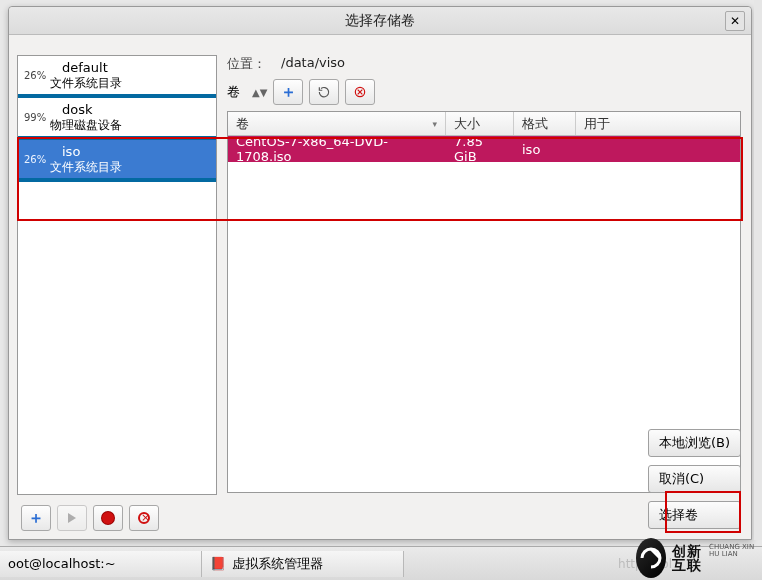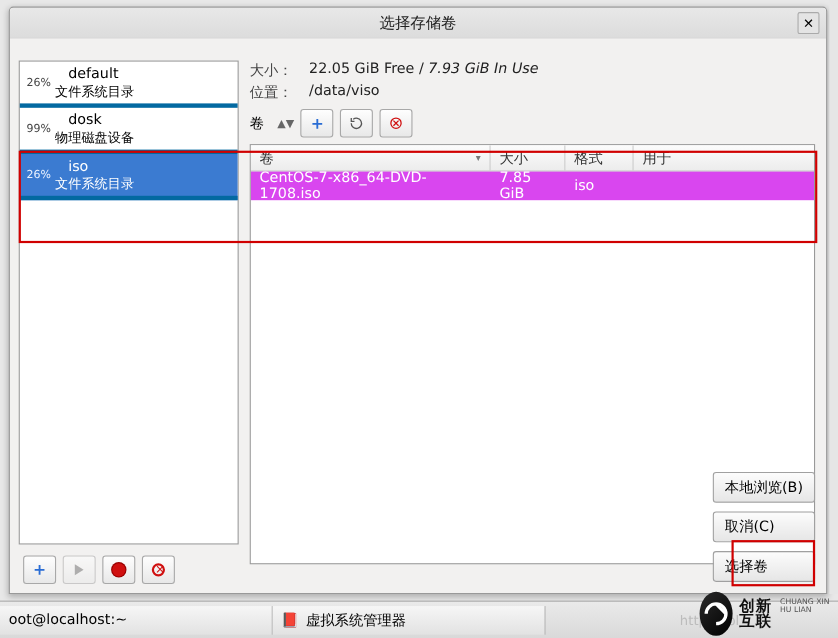--- a/index.html
+++ b/index.html
@@ -62,21 +62,21 @@
   .arrows { margin-left: 2px; font-size: 10px; color: #666; }
 
   .table {
     margin-top: 6px; border: 1px solid #999; background: #fff;
     height: 382px; overflow: hidden;
   }
   .thead { display: flex; background: linear-gradient(#fcfcfc,#ececec); border-bottom: 1px solid #bbb; height: 24px; }
   .th { font-size: 13px; color: #333; padding: 3px 8px; border-right: 1px solid #ccc; display: flex; align-items: center; }
   .th.sort::after { content: "▾"; font-size: 9px; margin-left: auto; color: #777; }
   .trow { display: flex; height: 26px; align-items: center; font-size: 13px; }
-  .trow.selected { background: #d946ef; color: #fff; }
+  .trow.selected { background: #be185d; color: #fff; }
   .td { padding: 0 8px; }
 
   .footer {
     position: absolute; right: 10px; bottom: 10px; display: flex; gap: 8px; flex-direction: column;
   }
   .btn {
     height: 28px; padding: 0 10px; border: 1px solid #a0a0a0; border-radius: 3px;
     background: linear-gradient(#fcfcfc,#e6e6e6); font-size: 13px; display: flex; align-items: center;
     cursor: pointer;
   }
@@ -84,21 +84,21 @@
     position: absolute; right: 10px; bottom: 6px; width: 76px; height: 42px;
     border: 2px solid #d00000; pointer-events: none; z-index: 50;
   }
 
   
   .taskbar {
     position: absolute; left: 0; right: 0; bottom: 0; height: 34px;
     background: linear-gradient(#eaeaea,#d9d9d9); border-top: 1px solid #aaa;
     display: flex; align-items: center; font-size: 13px;
   }
-  .task { width: 248px; height: 26px; margin-left: 0px; border-right: 1px solid #b8b8b8;
+  .task { width: 202px; height: 26px; margin-left: 0px; border-right: 1px solid #b8b8b8;
     display: flex; align-items: center; padding: 0 8px; background: linear-gradient(#f6f6f6,#e2e2e2); }
   .task2 { border-right: 1px solid #b8b8b8; }
   .books { margin-right: 6px; font-size: 13px; }
   .watermark { margin-left: auto; margin-right: 90px; color: #bcbcbc; font-size: 12px; }
   .logo {
     position: absolute; right: 6px; bottom: 0px; width: 120px; height: 44px;
     display: flex; align-items: center; gap: 6px;
   }
   .logo .mark {
     width: 40px; height: 40px; border-radius: 50%;
@@ -169,26 +169,20 @@
       <div class="tbtn">
         <span class="ic-rec"></span>
       </div>
       <div class="tbtn">
         <span class="ic-stop"></span>
       </div>
     </div>
 
     <div class="right">
       <div class="info-row">
-        <span class="info-label">大小：</span>
-        <span class="info-val">
-          <span>22.05 GiB Free</span><span> / </span><span class="inuse">7.93 GiB In Use</span>
-        </span>
-      </div>
-      <div class="info-row">
         <span class="info-label">位置：</span>
         <span class="info-val">/data/viso</span>
       </div>
 
       <div class="vol-toolbar">
         <span class="vol-label">卷</span>
         <span class="arrows">▲▼</span>
         <div class="tbtn">
           <span class="ic-plus">＋</span>
         </div>

